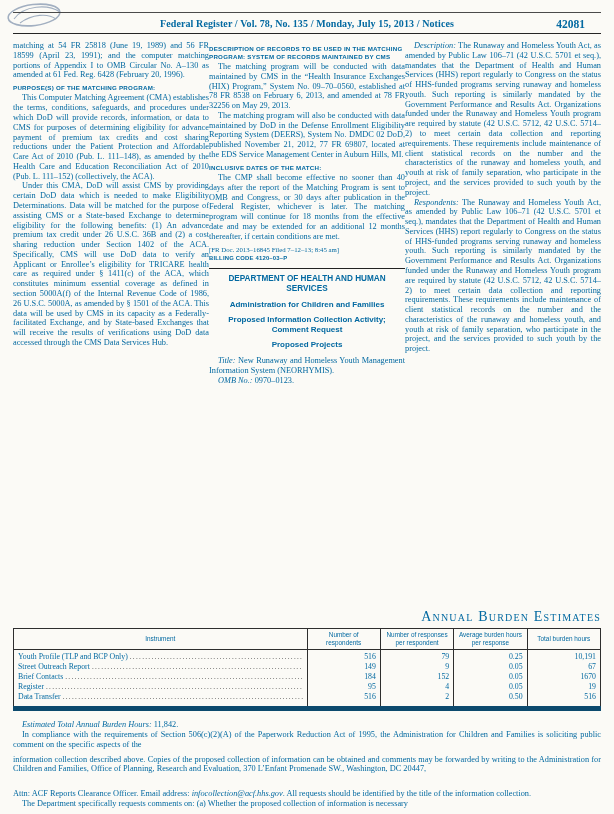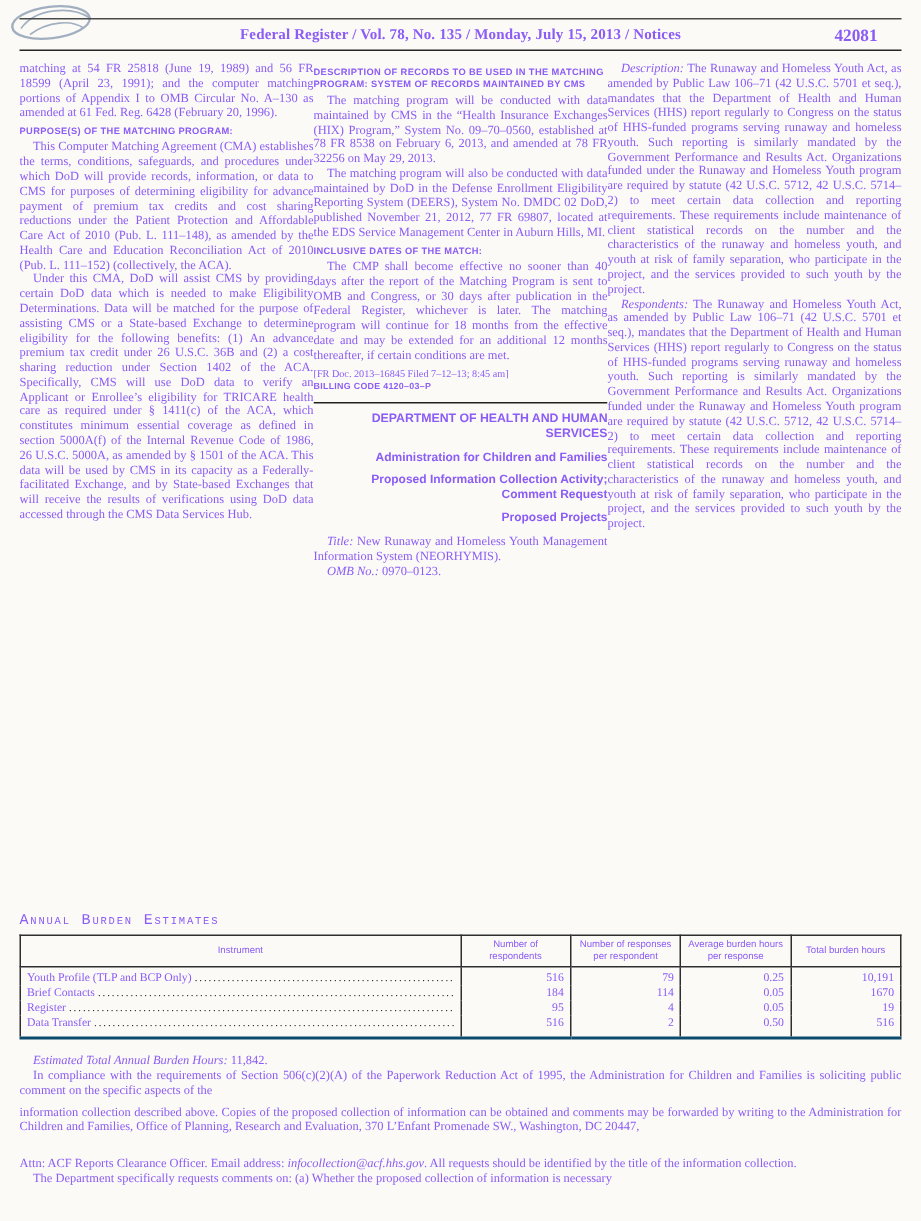--- a/index.html
+++ b/index.html
@@ -1,19 +1,19 @@
 <!DOCTYPE html>
 <html><head>
 <meta charset="utf-8">
 <style>
   * { margin:0; padding:0; box-sizing:border-box; }
   html, body { background:#d6d6d4; }
   .page {
     position:relative; width:614px; height:814px; margin:0 auto;
-    background:#fbfaf6; color:#8b5cf6; overflow:hidden;
+    background:#fbfaf6; color:#0369a1; overflow:hidden;
     font-family:"Liberation Serif", serif;
     padding:8px 13px 8px 13px;
   }
   .seal { position:absolute; left:4px; top:0px; opacity:.85; }
   .header {
     position:relative; display:flex; justify-content:center; align-items:baseline;
     border-top:1px solid #4a4a4a; border-bottom:1.5px solid #252525;
     padding:5px 0 4px 0; margin-top:4px;
   }
   .header-title { font-size:10px; font-weight:bold; white-space:nowrap; letter-spacing:.1px; }
@@ -29,37 +29,37 @@
   .sec-head {
     font-family:"Liberation Sans", sans-serif; font-weight:bold;
     font-size:6.2px; line-height:1.25; letter-spacing:.25px;
     text-align:left; margin:4px 0 1.5px 0;
   }
   .frdoc { font-size:6.8px; margin-top:4px; text-align:left; }
   .billing { font-family:"Liberation Sans", sans-serif; font-weight:bold; font-size:5.9px; margin-top:1.5px; text-align:left; letter-spacing:.2px; }
   .doc-divider { border-top:1px solid #222; margin:6px 0 5px 0; }
   .dept-head, .agency-head {
     font-family:"Liberation Sans", sans-serif; font-weight:bold;
-    font-size:8.2px; line-height:1.2; text-align:right; margin:0 0 6px 0;
+    font-size:8.2px; line-height:1.2; text-align:center; margin:0 0 6px 0;
   }
   .agency-head { font-size:8px; }
 
   .burden-caption {
-    text-align:left; font-variant:small-caps; font-size:10px;
-    letter-spacing:1.2px; margin:6px 0 3px 0;font-family:Liberation Mono, monospace;
+    text-align:right; font-variant:small-caps; font-size:14px;
+    letter-spacing:1.2px; margin:6px 0 3px 0;
   }
   table.burden { width:100%; border-collapse:collapse; font-size:7.8px; table-layout:fixed; }
   table.burden th {
     font-family:"Liberation Sans", sans-serif; font-weight:normal; font-size:6.4px; line-height:1.25;
     border:1px solid #2e2e2e; text-align:center; vertical-align:middle; padding:2px 3px;
     background:#fbfaf6;
   }
   table.burden td { border-left:1px solid #2e2e2e; border-right:1px solid #2e2e2e; padding:.5px 4px; vertical-align:baseline; }
   table.burden tbody tr:first-child td { padding-top:2px; }
-  table.burden tbody tr:last-child td { border-bottom:2px solid #0c4a6e; padding-bottom:5px; }
+  table.burden tbody tr:last-child td { border-bottom:5px solid #0c4a6e; padding-bottom:5px; }
   .th-instr { width:50%; }
   .th-num { width:12.5%; }
   td.num { text-align:right; padding-right:13px; }
   .instr-wrap { display:flex; align-items:baseline; overflow:hidden; }
   .instr { white-space:nowrap; }
   .dots { flex:1 1 auto; overflow:hidden; white-space:nowrap; margin-left:2px; color:#2c2c2c; }
   .dots::after {
     content:"........................................................................................................................................................";
     letter-spacing:1.3px; font-size:7.2px;
   }
@@ -133,26 +133,38 @@
             </div>
           </td>
         <td class="num">516</td>
         <td class="num">79</td>
         <td class="num">0.25</td>
         <td class="num">10,191</td>
       </tr>
       <tr>
         <td>
             <div class="instr-wrap">
+              <span class="instr">Street Outreach Report</span>
+              <span class="dots"></span>
+            </div>
+          </td>
+        <td class="num">149</td>
+        <td class="num">9</td>
+        <td class="num">0.05</td>
+        <td class="num">67</td>
+      </tr>
+      <tr>
+        <td>
+            <div class="instr-wrap">
               <span class="instr">Brief Contacts</span>
               <span class="dots"></span>
             </div>
           </td>
         <td class="num">184</td>
-        <td class="num">114</td>
+        <td class="num">152</td>
         <td class="num">0.05</td>
         <td class="num">1670</td>
       </tr>
       <tr>
         <td>
             <div class="instr-wrap">
               <span class="instr">Register</span>
               <span class="dots"></span>
             </div>
           </td>

